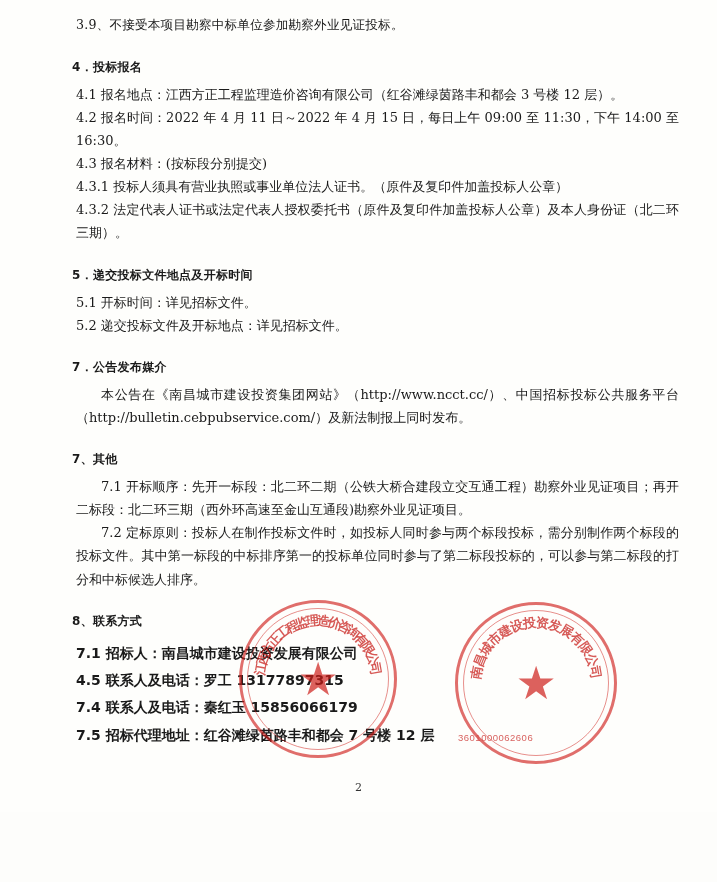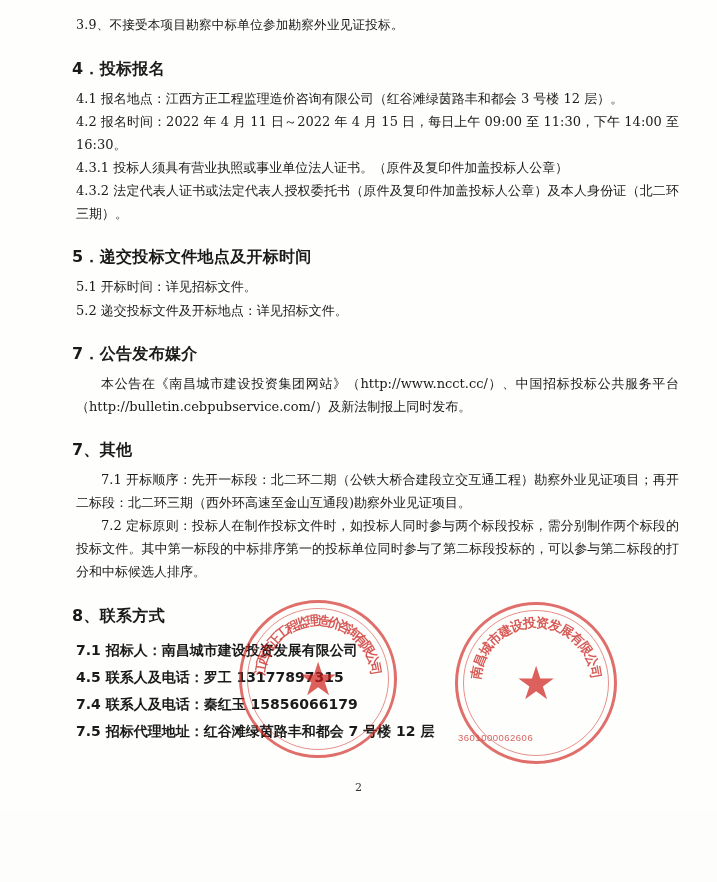--- a/index.html
+++ b/index.html
@@ -29,21 +29,21 @@
     line-height: 1.72;
     text-align: justify;
     margin: 0 0 1px 0;
     letter-spacing: 0.2px;
   }
   .indent-first { padding-left: 22px; }
   .body-indent { text-indent: 25px; }
   .heading {
     font-family: "DejaVu Sans", "Liberation Sans", sans-serif;
     font-weight: bold;
-    font-size: 16px;
+    font-size: 12px;
     margin: 13px 0 7px 0;
     padding-left: 18px;
     letter-spacing: 0.3px;
   }
   .sub {
     font-family: "DejaVu Serif", "Liberation Serif", serif;
     font-size: 13px;
     line-height: 1.78;
     padding-left: 22px;
     margin: 0;
@@ -137,20 +137,21 @@
 
 <div class="page">
 
   <p class="para indent-first">3.9、不接受本项目勘察中标单位参加勘察外业见证投标。</p>
 
   <div class="gap-md"></div>
   <div class="heading">4．投标报名</div>
 
   <p class="sub">4.1 报名地点：江西方正工程监理造价咨询有限公司（红谷滩绿茵路丰和都会 3 号楼 12 层）。</p>
   <p class="sub">4.2 报名时间：2022 年 4 月 11 日～2022 年 4 月 15 日，每日上午 09:00 至 11:30，下午 14:00 至 16:30。</p>
+  <p class="sub">4.3  报名材料：(按标段分别提交)</p>
   <p class="sub">4.3.1 投标人须具有营业执照或事业单位法人证书。（原件及复印件加盖投标人公章）</p>
   <p class="sub">4.3.2 法定代表人证书或法定代表人授权委托书（原件及复印件加盖投标人公章）及本人身份证（北二环三期）。</p>
 
   <div class="gap-md"></div>
   <div class="heading">5．递交投标文件地点及开标时间</div>
 
   <p class="sub">5.1  开标时间：详见招标文件。</p>
   <p class="sub">5.2  递交投标文件及开标地点：详见招标文件。</p>
 
   <div class="gap-md"></div>

